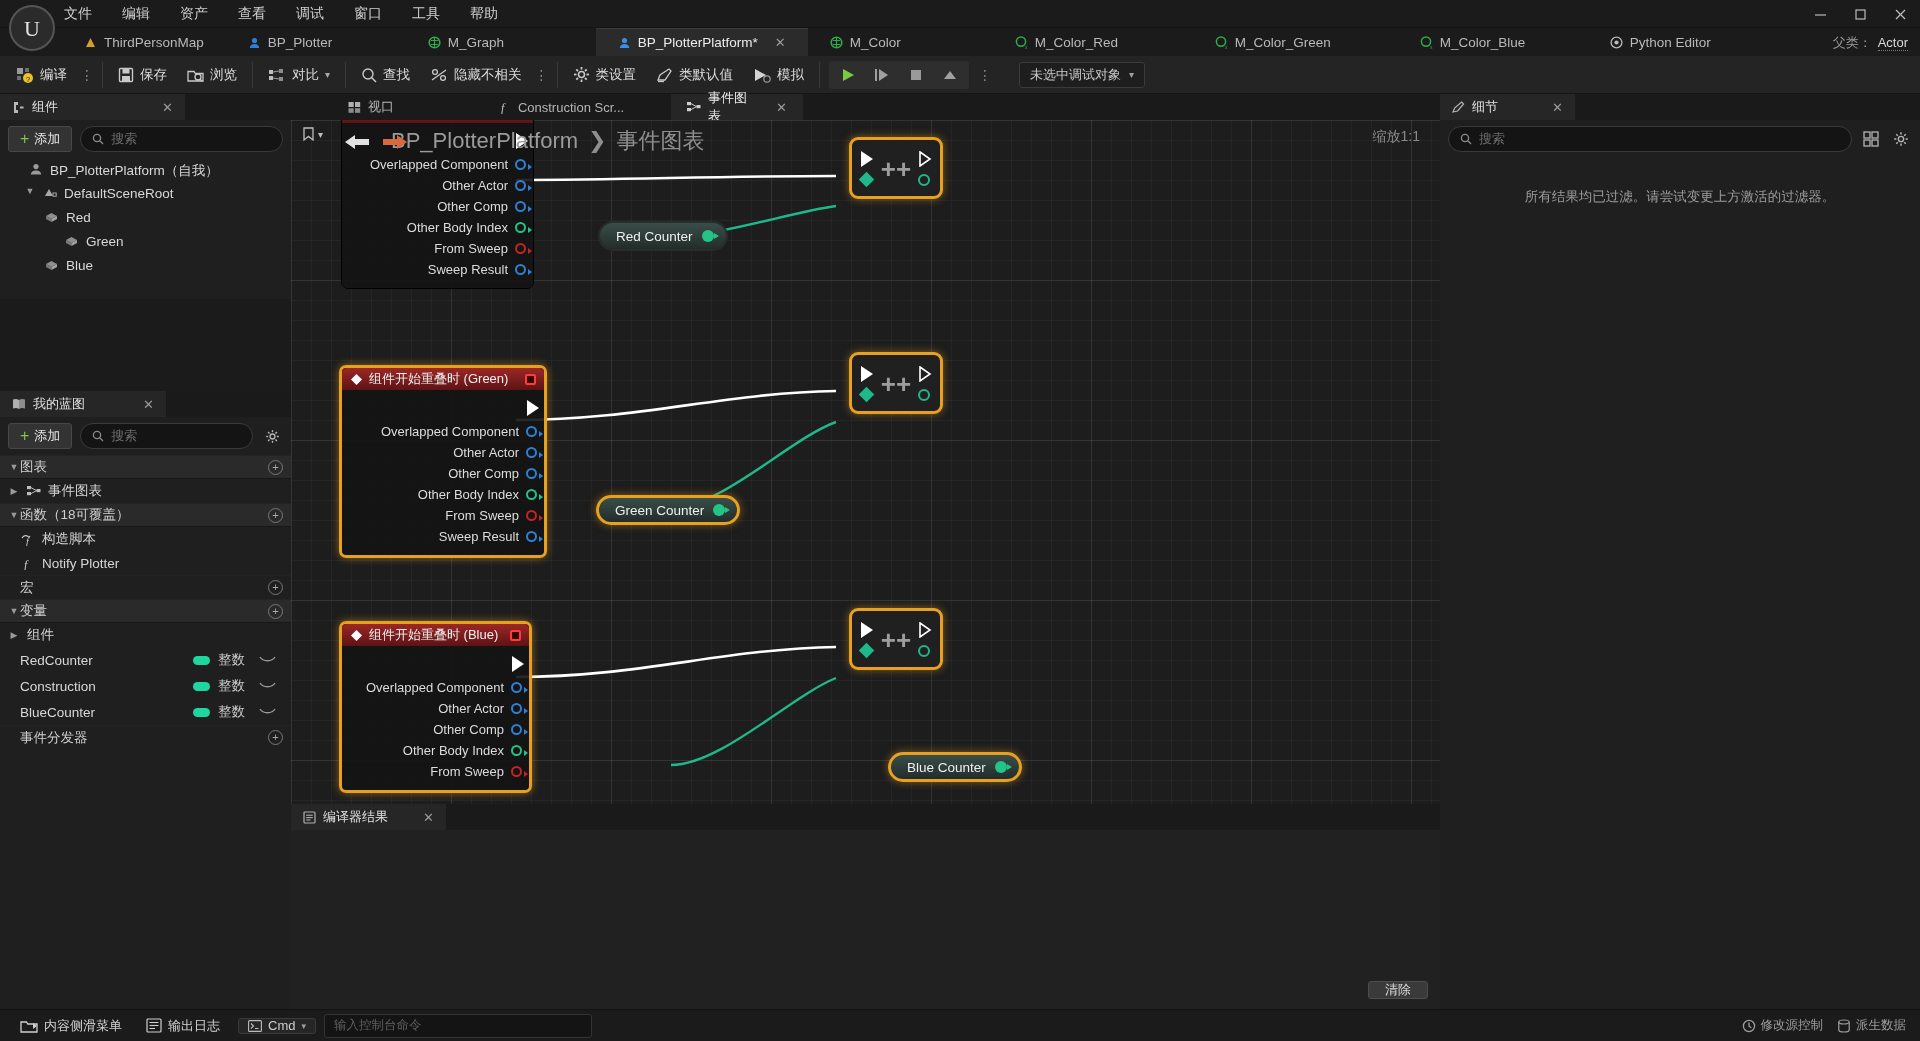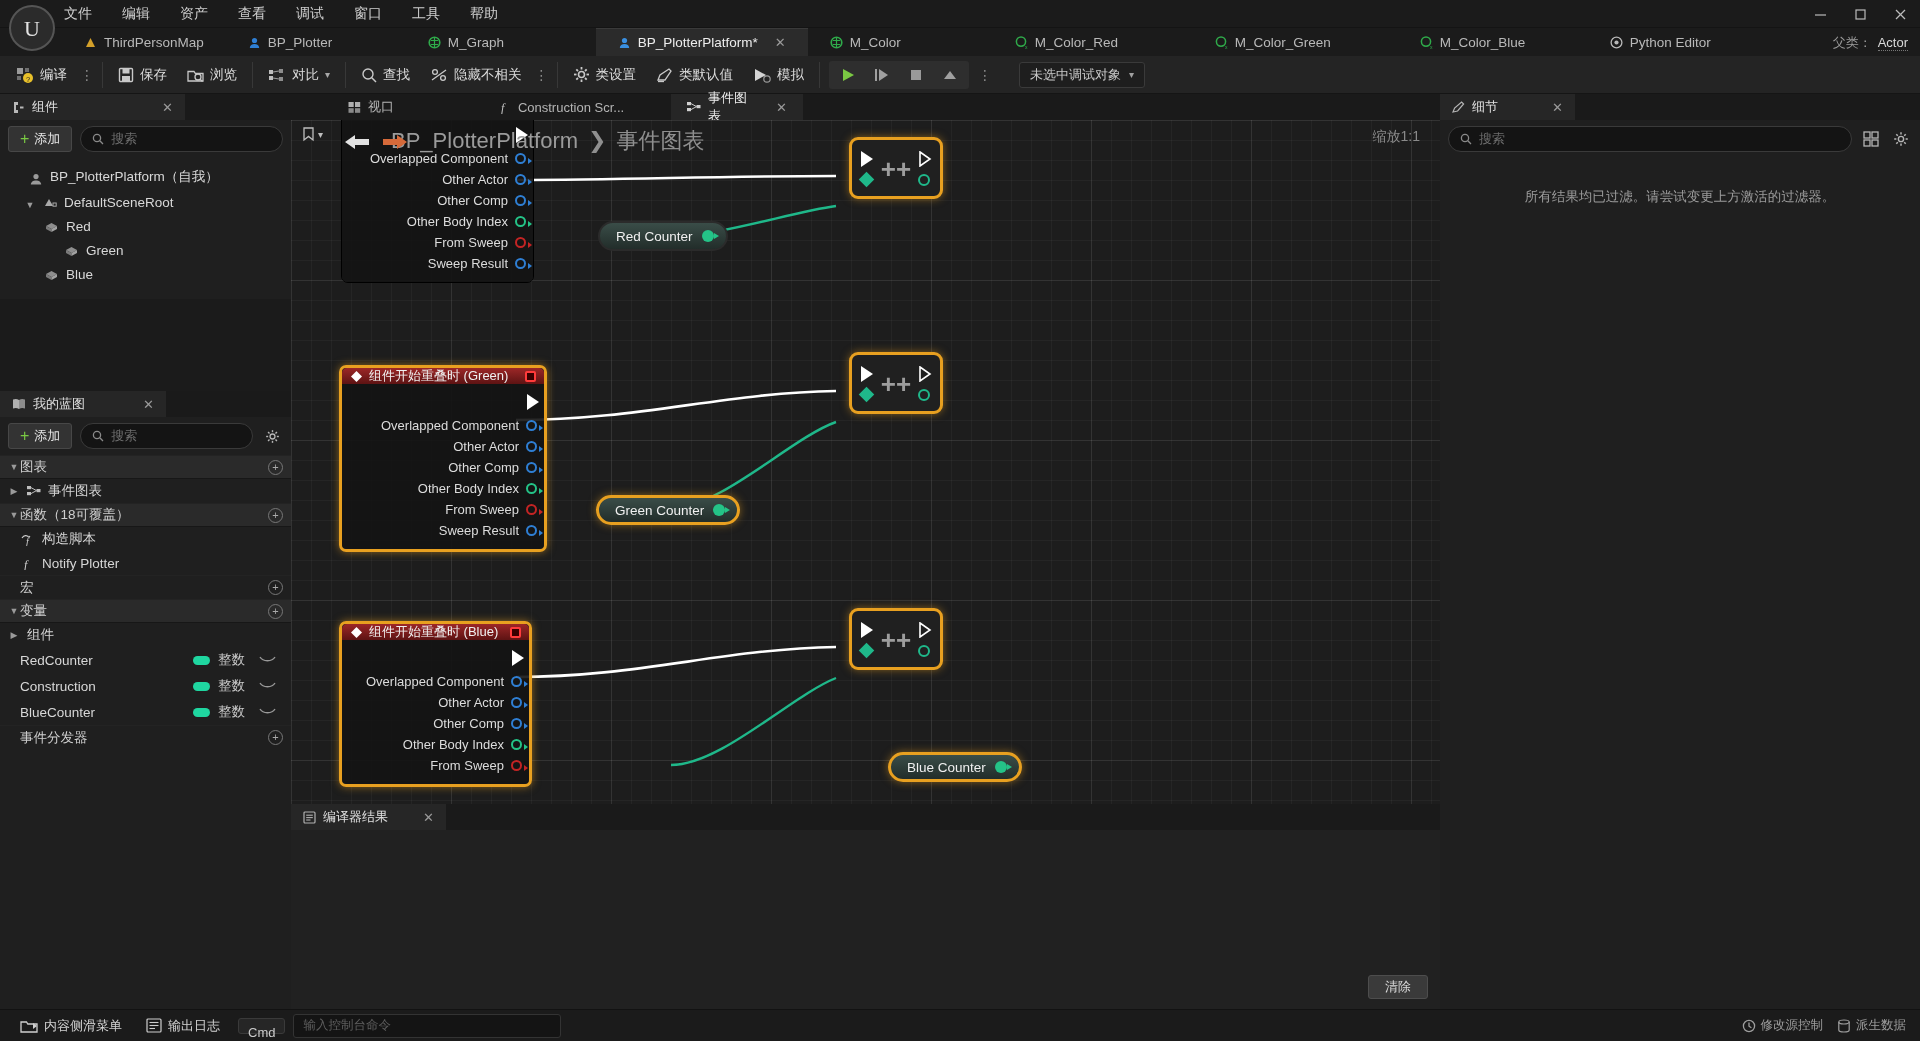--- a/index.html
+++ b/index.html
@@ -86,21 +86,21 @@
     display:flex;align-items:center;gap:5px;background:#333;border:1px solid #474747;
     border-radius:3px;height:26px;padding:0 11px;font-size:13px;color:#e3e3e3;cursor:pointer;
   }
   .addbtn .plus{ color:#7ac943;font-size:16px;line-height:1;}
   .searchbox{
     flex:1;display:flex;align-items:center;gap:7px;background:#141414;
     border:1px solid #3a3a3a;border-radius:13px;height:26px;padding:0 11px;
     font-size:13px;color:#6e6e6e;cursor:text;
   }
   .tree{ padding:4px 0; font-size:13.5px; }
-  .trow{ display:flex;align-items:flex-end;gap:7px;height:24px;padding-left:8px;cursor:pointer;color:#d8d8d8;}
+  .trow{ display:flex;align-items:flex-start;gap:7px;height:24px;padding-left:8px;cursor:pointer;color:#d8d8d8;}
   .caret{ width:12px;color:#9a9a9a;font-size:9px;display:inline-block;text-align:center;}
 
   .mbp-section{
     display:flex;align-items:center;height:24px;background:#2a2a2a;
     padding:0 8px; font-size:13.5px;color:#cfcfcf;cursor:pointer;
     border-top:1px solid #232323;border-bottom:1px solid #171717;
   }
   .mbp-section .addcirc{ margin-left:auto;width:15px;height:15px;border:1px solid #777;border-radius:50%;
     display:flex;align-items:center;justify-content:center;font-size:11px;color:#aaa;line-height:1;}
   .mbp-item{ display:flex;align-items:center;gap:7px;height:24px;padding-left:20px;font-size:13.5px;color:#d6d6d6;cursor:pointer;}
@@ -133,21 +133,21 @@
     position:absolute;top:6px;left:100px;display:flex;align-items:center;gap:10px;
     font-size:22px;color:#8f8f8f;z-index:7;pointer-events:none;
   }
   .breadcrumb .cur{ color:#9b9b9b; }
   .zoomlbl{ position:absolute;top:8px;right:20px;font-size:14px;color:#8a8a8a;z-index:7;}
   .wm{ position:absolute;right:40px;bottom:120px;font-size:72px;color:#2a2a2a;font-weight:bold;letter-spacing:6px;z-index:1;}
 
   
   .node{ position:absolute; border-radius:7px; z-index:4; }
   .node .nhead{
-    height:16px;display:flex;align-items:center;gap:6px;padding:0 8px;
+    height:22px;display:flex;align-items:center;gap:6px;padding:0 8px;
     border-radius:5px 5px 0 0; font-size:13px;color:#f0f0f0;
     background:linear-gradient(to bottom,#9c2727,#5d1313);
   }
   .node .nbody{ background:#141414e8; border-radius:0 0 5px 5px; padding:5px 0 8px 0;}
   .node.sel{ border:3px solid #e8a020; box-shadow:0 0 9px rgba(232,160,32,.55); }
   .node.unsel{ border:1px solid #000; }
   .pinrow{ display:flex;align-items:center;justify-content:flex-end;gap:7px;height:21px;padding-right:7px;font-size:13px;color:#dcdcdc;}
   .pin{ width:11px;height:11px;border-radius:50%;border:2px solid #2f7fd4;flex:none;position:relative;}
   .pin.green{ border-color:#24c387;}
   .pin.red{ border-color:#c32424;}
@@ -169,35 +169,35 @@
   }
   .getdot{ width:12px;height:12px;border-radius:50%;background:#24c387;flex:none;position:relative;}
   .getdot::after{content:'';position:absolute;left:12px;top:3px;border-left:5px solid #24c387;
     border-top:3px solid transparent;border-bottom:3px solid transparent;}
 
   
   .compiler{ height:205px;flex:none;background:#86efac;display:flex;flex-direction:column;}
   .compiler .ctabs{ height:26px;display:flex;align-items:flex-end;background:#1a1a1a;}
   .compiler .cbody{ flex:1;background:#212121;position:relative;}
   .clearbtn{ position:absolute;right:12px;bottom:10px;background:#3a3a3a;border:1px solid #4d4d4d;
-    border-radius:3px;height:24px;padding:0 16px;font-size:13px;color:#ddd;display:flex;align-items:center;cursor:pointer;}
+    border-radius:3px;height:18px;padding:0 16px;font-size:13px;color:#ddd;display:flex;align-items:center;cursor:pointer;}
 
   
   .rightcol{ width:480px;flex:none;background:#1b1b1b;display:flex;flex-direction:column;}
   .det-searchrow{ display:flex;align-items:center;gap:8px;padding:6px 8px;background:#1f1f1f;}
   .det-icon{ width:22px;height:22px;display:flex;align-items:center;justify-content:center;color:#b5b5b5;font-size:14px;cursor:pointer;}
   .det-msg{ padding:28px 26px;font-size:13.5px;color:#9b9b9b;text-align:center;line-height:1.6;}
 
   
   .statusbar{
     position:absolute;bottom:0;left:0;right:0;height:32px;background:#1b1b1b;
     display:flex;align-items:center;gap:0;border-top:1px solid #121212;
   }
   .sb-btn{ display:flex;align-items:center;gap:6px;height:26px;padding:0 12px;font-size:13px;color:#d2d2d2;cursor:pointer;border-radius:2px;}
-  .cmdsel{ display:flex;align-items:center;gap:6px;height:16px;padding:0 9px;background:#262626;border:1px solid #3a3a3a;border-radius:3px;font-size:13px;color:#ccc;cursor:pointer;margin-left:6px;flex-direction:column;}
+  .cmdsel{ display:flex;align-items:center;gap:6px;height:16px;padding:0 9px;background:#262626;border:1px solid #3a3a3a;border-radius:3px;font-size:13px;color:#ccc;cursor:pointer;margin-left:6px;}
   .cmdinput{ width:268px;height:24px;background:#141414;border:1px solid #333;border-radius:3px;margin-left:8px;
     display:flex;align-items:center;padding:0 9px;font-size:12.5px;color:#5e5e5e;cursor:text;}
   .sb-right{ margin-left:auto;display:flex;align-items:center;gap:14px;padding-right:14px;font-size:12.5px;color:#9e9e9e;}
 
   svg{ display:block; }
   .wire{ position:absolute;inset:0;z-index:3;pointer-events:none;}
 </style>
 </head>
 <body>
 

